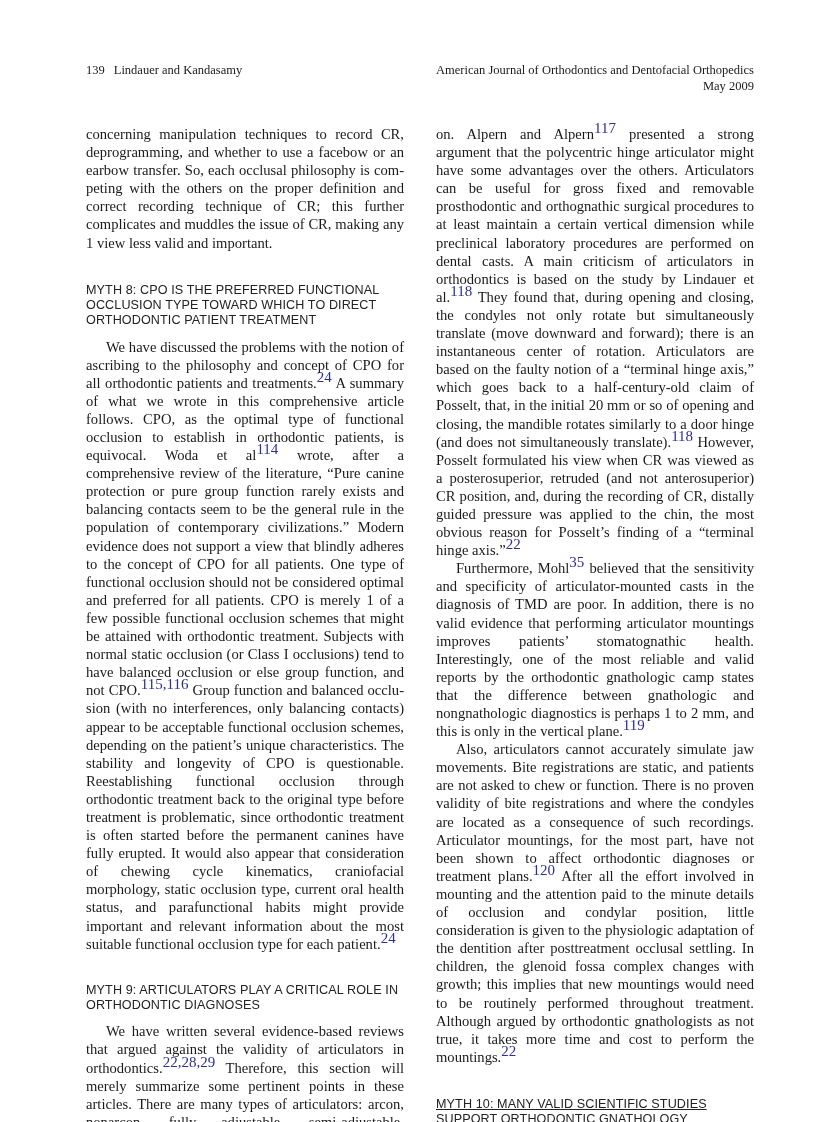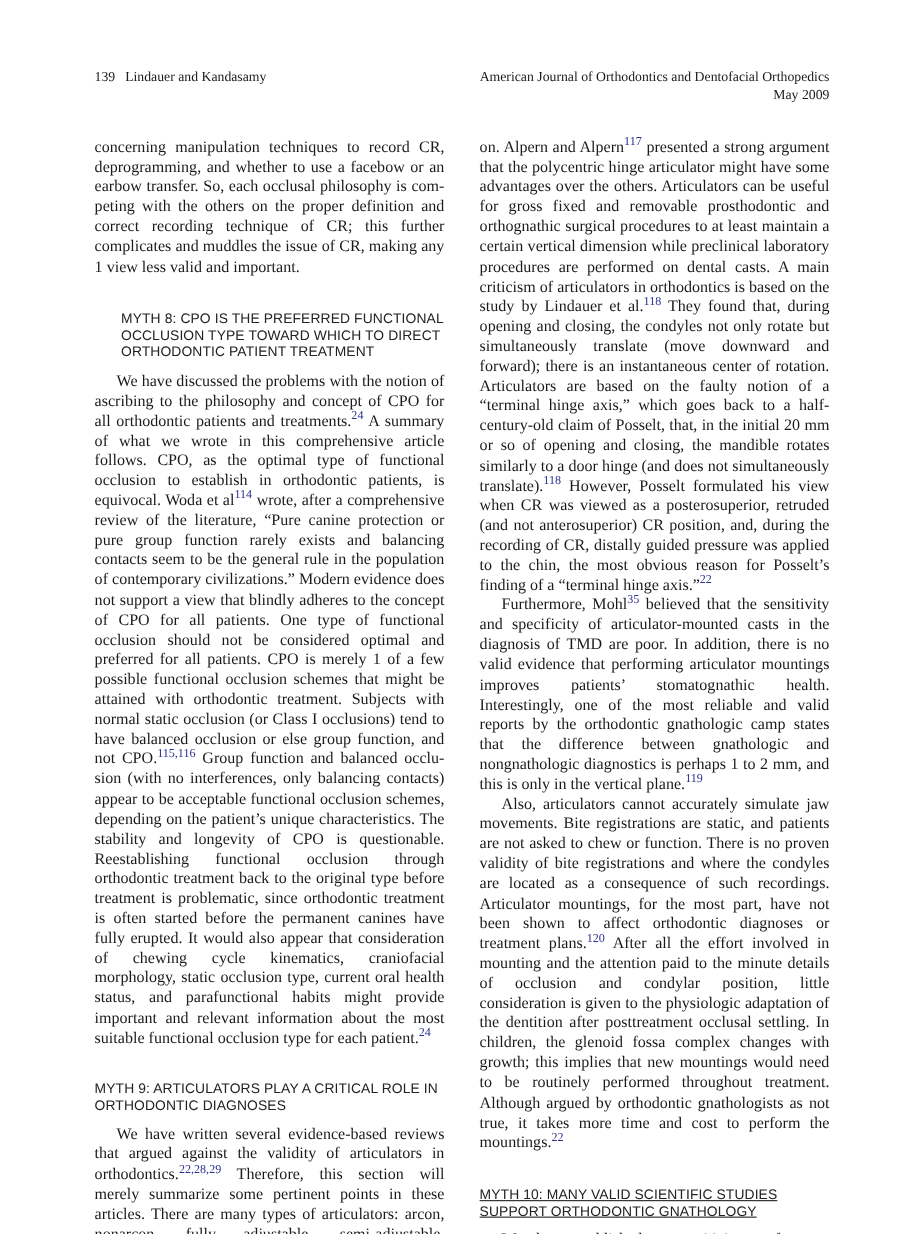--- a/index.html
+++ b/index.html
@@ -9,39 +9,39 @@
   .header .left { position:absolute; left:0; top:0; }
   .header .left .pg { margin-right:9px; }
   .header .right { position:absolute; right:0; top:0; text-align:right; }
   .col { position:absolute; top:125px; width:318px; font-size:14.6px; line-height:18.1px; text-align:justify; hyphens:manual; }
   .col.left { left:86px; }
   .col.right { left:436px; }
   .col p { margin:0; }
   .col p.ind { text-indent:20px; }
   .col h2 { font-family:"Liberation Sans", "DejaVu Sans", sans-serif; font-weight:normal;
             font-size:12.6px; line-height:15.3px; margin:0; letter-spacing:0.1px; color:#222; text-align:left; }
-  sup { font-size:11px; line-height:0; vertical-align:super; color:#2b2f8f; }
+  sup { font-size:15px; line-height:0; vertical-align:super; color:#2b2f8f; }
 </style>
 </head>
 <body>
 
 <div class="header">
   <div class="left">
     <span class="pg">139</span><span>Lindauer and Kandasamy</span>
   </div>
   <div class="right">
     <div>American Journal of Orthodontics and Dentofacial Orthopedics</div>
     <div>May 2009</div>
   </div>
 </div>
 
 <div class="col left">
   <p>concerning manipulation techniques to record CR, deprogramming, and whether to use a facebow or an earbow transfer. So, each occlusal philosophy is com­peting with the others on the proper definition and correct recording technique of CR; this further compli­cates and muddles the issue of CR, making any 1 view less valid and important.</p>
 
-  <h2 style="margin-top:31px;margin-left:24px;">MYTH 8: CPO IS THE PREFERRED FUNCTIONAL OCCLUSION TYPE TOWARD WHICH TO DIRECT ORTHODONTIC PATIENT TREATMENT</h2>
+  <h2 style="margin-top:31px;">MYTH 8: CPO IS THE PREFERRED FUNCTIONAL OCCLUSION TYPE TOWARD WHICH TO DIRECT ORTHODONTIC PATIENT TREATMENT</h2>
 
   <p class="ind" style="margin-top:9px;"><span>We have discussed the problems with the notion of ascribing to the philosophy and concept of CPO for all orthodontic patients and treatments.</span><sup>24</sup><span> A summary of what we wrote in this comprehensive article follows. CPO, as the optimal type of functional occlusion to establish in orthodontic patients, is equivocal. Woda et al</span><sup>114</sup><span> wrote, after a comprehensive review of the liter­ature, “Pure canine protection or pure group function rarely exists and balancing contacts seem to be the gen­eral rule in the population of contemporary civiliza­tions.” Modern evidence does not support a view that blindly adheres to the concept of CPO for all patients. One type of functional occlusion should not be consid­ered optimal and preferred for all patients. CPO is merely 1 of a few possible functional occlusion schemes that might be attained with orthodontic treatment. Subjects with normal static occlusion (or Class I occlusions) tend to have balanced occlusion or else group function, and not CPO.</span><sup>115,116</sup><span> Group function and balanced occlu­sion (with no interferences, only balancing contacts) appear to be acceptable functional occlusion schemes, depending on the patient’s unique characteristics. The sta­bility and longevity of CPO is questionable. Reestablish­ing functional occlusion through orthodontic treatment back to the original type before treatment is problematic, since orthodontic treatment is often started before the per­manent canines have fully erupted. It would also appear that consideration of chewing cycle kinematics, craniofa­cial morphology, static occlusion type, current oral health status, and parafunctional habits might provide important and relevant information about the most suitable func­tional occlusion type for each patient.</span><sup>24</sup></p>
 
   <h2 style="margin-top:30px;">MYTH 9: ARTICULATORS PLAY A CRITICAL ROLE IN ORTHODONTIC DIAGNOSES</h2>
 
   <p class="ind" style="margin-top:9px;"><span>We have written several evidence-based reviews that argued against the validity of articulators in ortho­dontics.</span><sup>22,28,29</sup><span> Therefore, this section will merely sum­marize some pertinent points in these articles. There are many types of articulators: arcon, nonarcon, fully adjustable, semi-adjustable, polycentric hinge, and so</span></p>
 </div>
 
 <div class="col right">
   <p><span>on. Alpern and Alpern</span><sup>117</sup><span> presented a strong argument that the polycentric hinge articulator might have some advantages over the others. Articulators can be useful for gross fixed and removable prosthodontic and orthog­nathic surgical procedures to at least maintain a certain vertical dimension while preclinical laboratory proce­dures are performed on dental casts. A main criticism of articulators in orthodontics is based on the study by Lindauer et al.</span><sup>118</sup><span> They found that, during opening and closing, the condyles not only rotate but simultaneously translate (move downward and forward); there is an in­stantaneous center of rotation. Articulators are based on the faulty notion of a “terminal hinge axis,” which goes back to a half-century-old claim of Posselt, that, in the initial 20 mm or so of opening and closing, the mandible rotates similarly to a door hinge (and does not simulta­neously translate).</span><sup>118</sup><span> However, Posselt formulated his view when CR was viewed as a posterosuperior, ret­ruded (and not anterosuperior) CR position, and, during the recording of CR, distally guided pressure was ap­plied to the chin, the most obvious reason for Posselt’s finding of a “terminal hinge axis.”</span><sup>22</sup></p>

